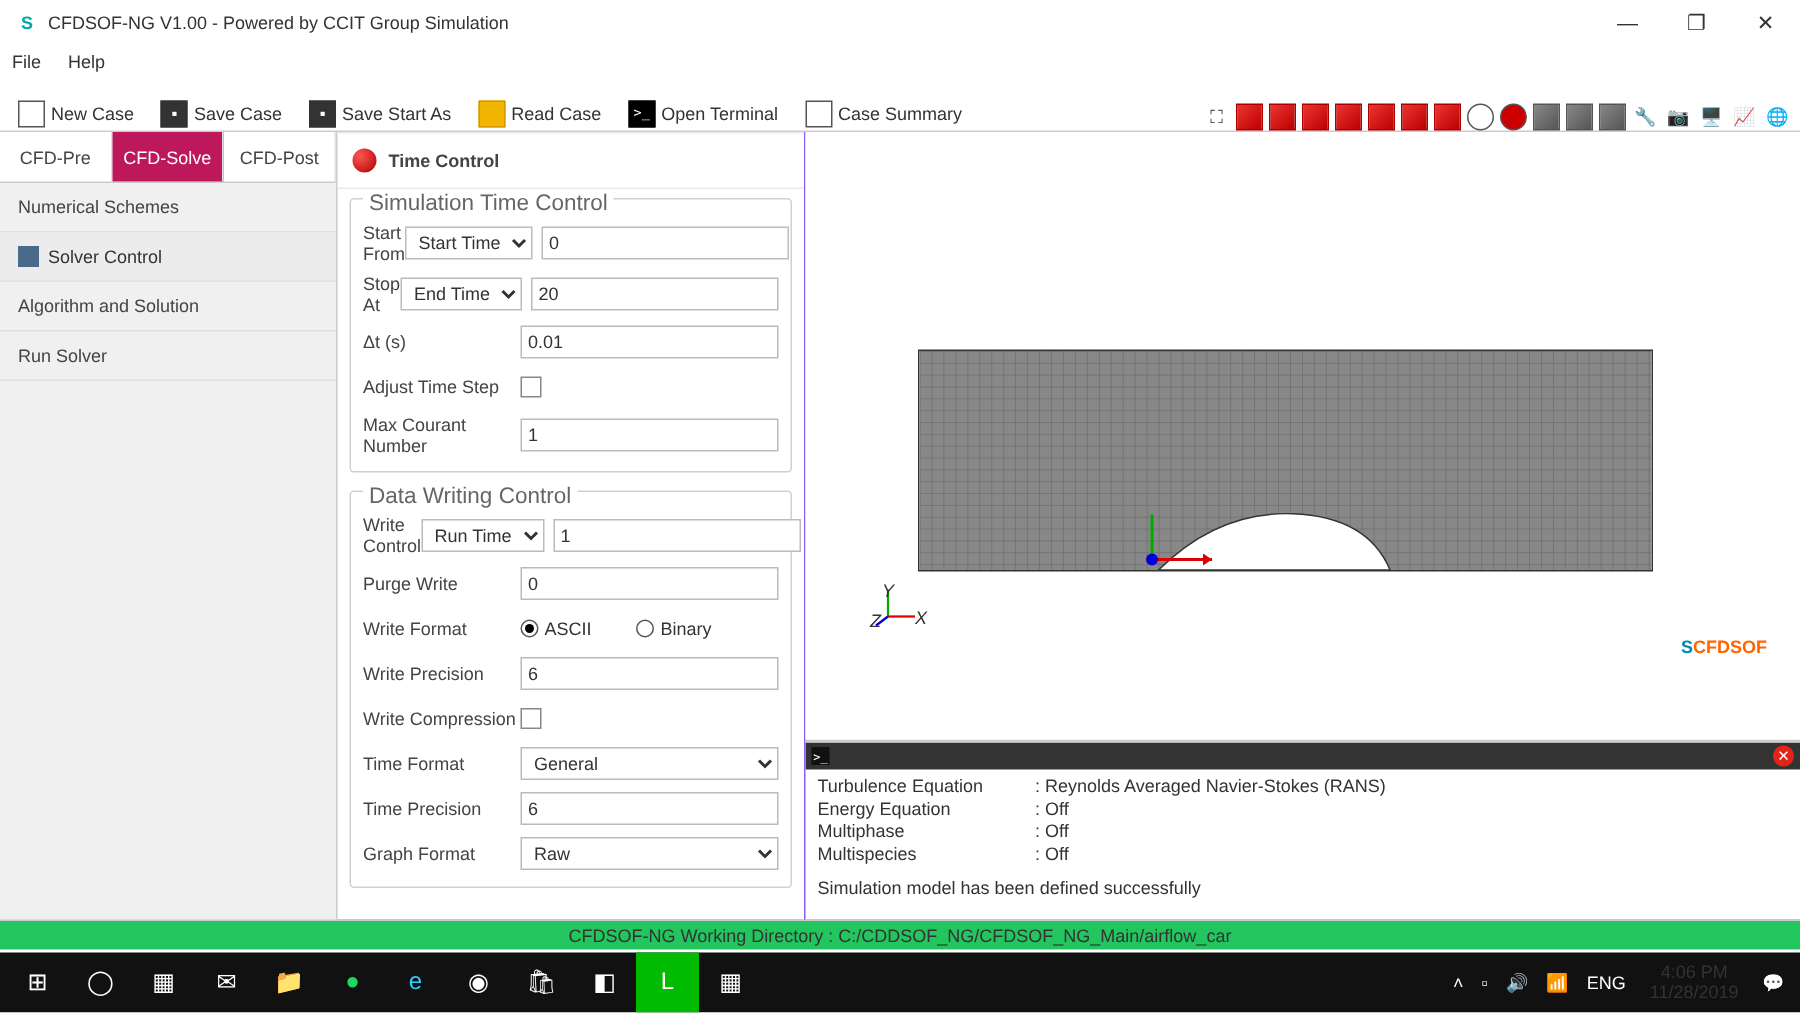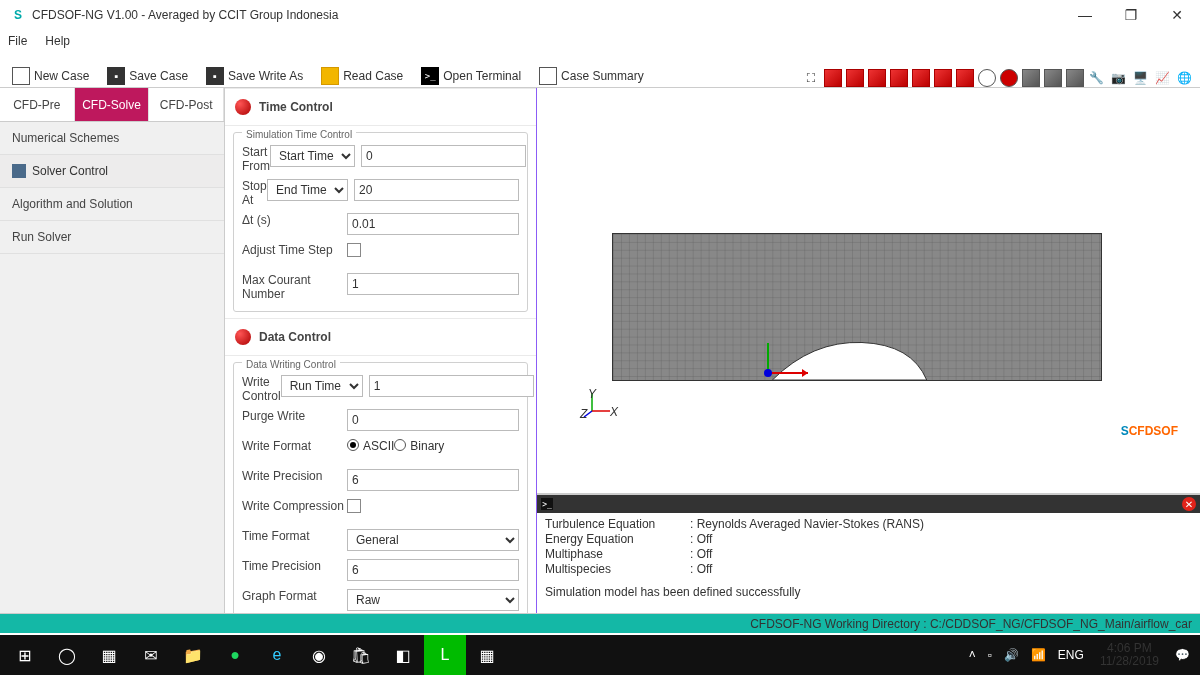--- a/index.html
+++ b/index.html
@@ -28,54 +28,54 @@
 .tab{flex:1;display:flex;align-items:center;justify-content:center;border-right:1px solid #e0e0e0;font-size:12px;color:#444}
 .tab.active{background:#be185d;color:#fff}
 .navitem{padding:9px 12px;border-bottom:1px solid #e0e0e0;font-size:12px;color:#444}
 .navitem.head{background:#edecec;font-weight:500;display:flex;align-items:center;gap:6px}
 .navicon{width:14px;height:14px;background:#4a6a8a;display:inline-block}
 .panel{width:312px;border-right:1px solid #8b5cf6;display:flex;flex-direction:column;overflow:hidden}
 .section-hdr{display:flex;align-items:center;gap:8px;padding:10px 10px;border-bottom:1px solid #eaeaea;border-top:1px solid #eaeaea;background:#fff}
 .redball{width:16px;height:16px;border-radius:50%;background:radial-gradient(circle at 30% 30%,#f55,#a00)}
 .section-title{font-weight:bold;font-size:12px;color:#444}
 .fieldset{margin:6px 8px;border:1px solid #d0d0d0;border-radius:3px;padding:8px 8px 4px}
-.legend{font-size:10px;color:#666;padding:0 4px;position:relative;top:-14px;background:#fff;display:inline-block}
-.row{display:flex;align-items:flex-start;margin-bottom:6px;min-height:24px}
+.legend{font-size:15px;color:#666;padding:0 4px;position:relative;top:-14px;background:#fff;display:inline-block}
+.row{display:flex;align-items:center;margin-bottom:6px;min-height:24px}
 .row label{width:105px;font-size:12px;color:#444}
 .sel{width:95px;height:22px;border:1px solid #bbb;background:#fff;font-size:12px;padding:0 4px}
 .inp{height:22px;border:1px solid #bbb;background:#fff;font-size:12px;padding:0 4px}
 .inp.flex{flex:1}
 .chk{width:14px;height:14px;border:1px solid #888}
 .radio{width:12px;height:12px;border:1px solid #555;border-radius:50%;margin-right:4px;display:inline-flex;align-items:center;justify-content:center}
 .radio.on::after{content:"";width:6px;height:6px;background:#000;border-radius:50%}
 .viewport{flex:1;display:flex;flex-direction:column;position:relative}
 .canvas{flex:1;position:relative;background:#fff}
 .mesh{position:absolute;left:75px;top:145px;width:490px;height:148px;border:1px solid #333}
 .mesh svg{width:100%;height:100%;display:block}
 .axis{position:absolute;left:45px;bottom:70px;font-size:9px;font-style:italic}
 .brand{position:absolute;right:22px;bottom:55px;font-size:12px;font-weight:bold}
 .console{height:120px;border-top:2px solid #ccc;font-size:11px;overflow:hidden}
 .console-hdr{height:18px;background:#333;display:flex;align-items:center;padding:0 4px;justify-content:space-between}
 .terminal-ic{width:12px;height:12px;background:#111;color:#fff;font-family:monospace;font-size:8px;display:inline-flex;align-items:center;justify-content:center}
 .closex{width:14px;height:14px;border-radius:50%;background:#e2231a;color:#fff;display:flex;align-items:center;justify-content:center;font-size:10px}
 .console-body{padding:4px 8px}
 .crow{display:flex;line-height:15px}
 .ckey{width:145px}
-.statusbar{height:20px;border-top:1px solid #ccc;display:flex;align-items:center;justify-content:flex-end;padding:0 8px;font-size:11px;color:#333;background:#14b8a6}
+.statusbar{height:20px;border-top:1px solid #ccc;display:flex;align-items:center;justify-content:center;padding:0 8px;font-size:11px;color:#333;background:#22c55e}
 .taskbar{height:40px;background:#111;display:flex;align-items:center;padding:0 4px;position:absolute;bottom:0;left:0;right:0}
 .tb{width:42px;height:40px;display:flex;align-items:center;justify-content:center;color:#fff;font-size:16px}
 .tbclock{margin-left:auto;color:#fff;text-align:center;font-size:11px;padding:0 10px;line-height:13px}
 .tbico{color:#fff;font-size:12px;padding:0 6px}
 </style>
 </head>
 <body>
 
 <div class="titlebar">
   <span class="title-logo">S</span>
-  <span class="title-text">CFDSOF-NG V1.00 - Averaged by CCIT Group Indonesia</span>
+  <span class="title-text">CFDSOF-NG V1.00 - Powered by CCIT Group Simulation</span>
   <div class="winbtns">
     <div class="winbtn">—</div>
     <div class="winbtn">❐</div>
     <div class="winbtn">✕</div>
   </div>
 </div>
 
 <div class="menubar">
   <span>File</span>
   <span>Help</span>
@@ -85,21 +85,21 @@
   <div class="tbtn">
       <span class="tico doc"></span>
       <span>New Case</span>
     </div>
   <div class="tbtn">
       <span class="tico save">▪</span>
       <span>Save Case</span>
     </div>
   <div class="tbtn">
       <span class="tico save">▪</span>
-      <span>Save Write As</span>
+      <span>Save Start As</span>
     </div>
   <div class="tbtn">
       <span class="tico folder"></span>
       <span>Read Case</span>
     </div>
   <div class="tbtn">
       <span class="tico term">&gt;_</span>
       <span>Open Terminal</span>
     </div>
   <div class="tbtn">
@@ -172,40 +172,36 @@
             <label>Adjust Time Step</label>
             <span class="chk"></span>
           </div>
       <div class="row">
             <label>Max Courant Number</label>
             <input class="inp flex" value="1" style="">
           </div>
       </div>
     </div>
 
-    <div class="section-hdr">
-      <span class="redball"></span>
-      <span class="section-title">Data Control</span>
-    </div>
     <div class="fieldset">
       <span class="legend">Data Writing Control</span>
       <div style="margin-top:-10px">
       <div class="row">
             <label>Write Control</label>
             <select class="sel"><option>Run Time</option></select>
             <input class="inp flex" style="margin-left: 6px;" value="1">
           </div>
       <div class="row">
             <label>Purge Write</label>
             <input class="inp flex" value="0" style="">
           </div>
       <div class="row">
             <label>Write Format</label>
             <span class="radio on"></span>
-            <span style="">ASCII</span>
+            <span style="margin-right:30px">ASCII</span>
             <span class="radio"></span>
             <span>Binary</span>
           </div>
       <div class="row">
             <label>Write Precision</label>
             <input class="inp flex" value="6" style="">
           </div>
       <div class="row">
             <label>Write Compression</label>
             <span class="chk"></span>

